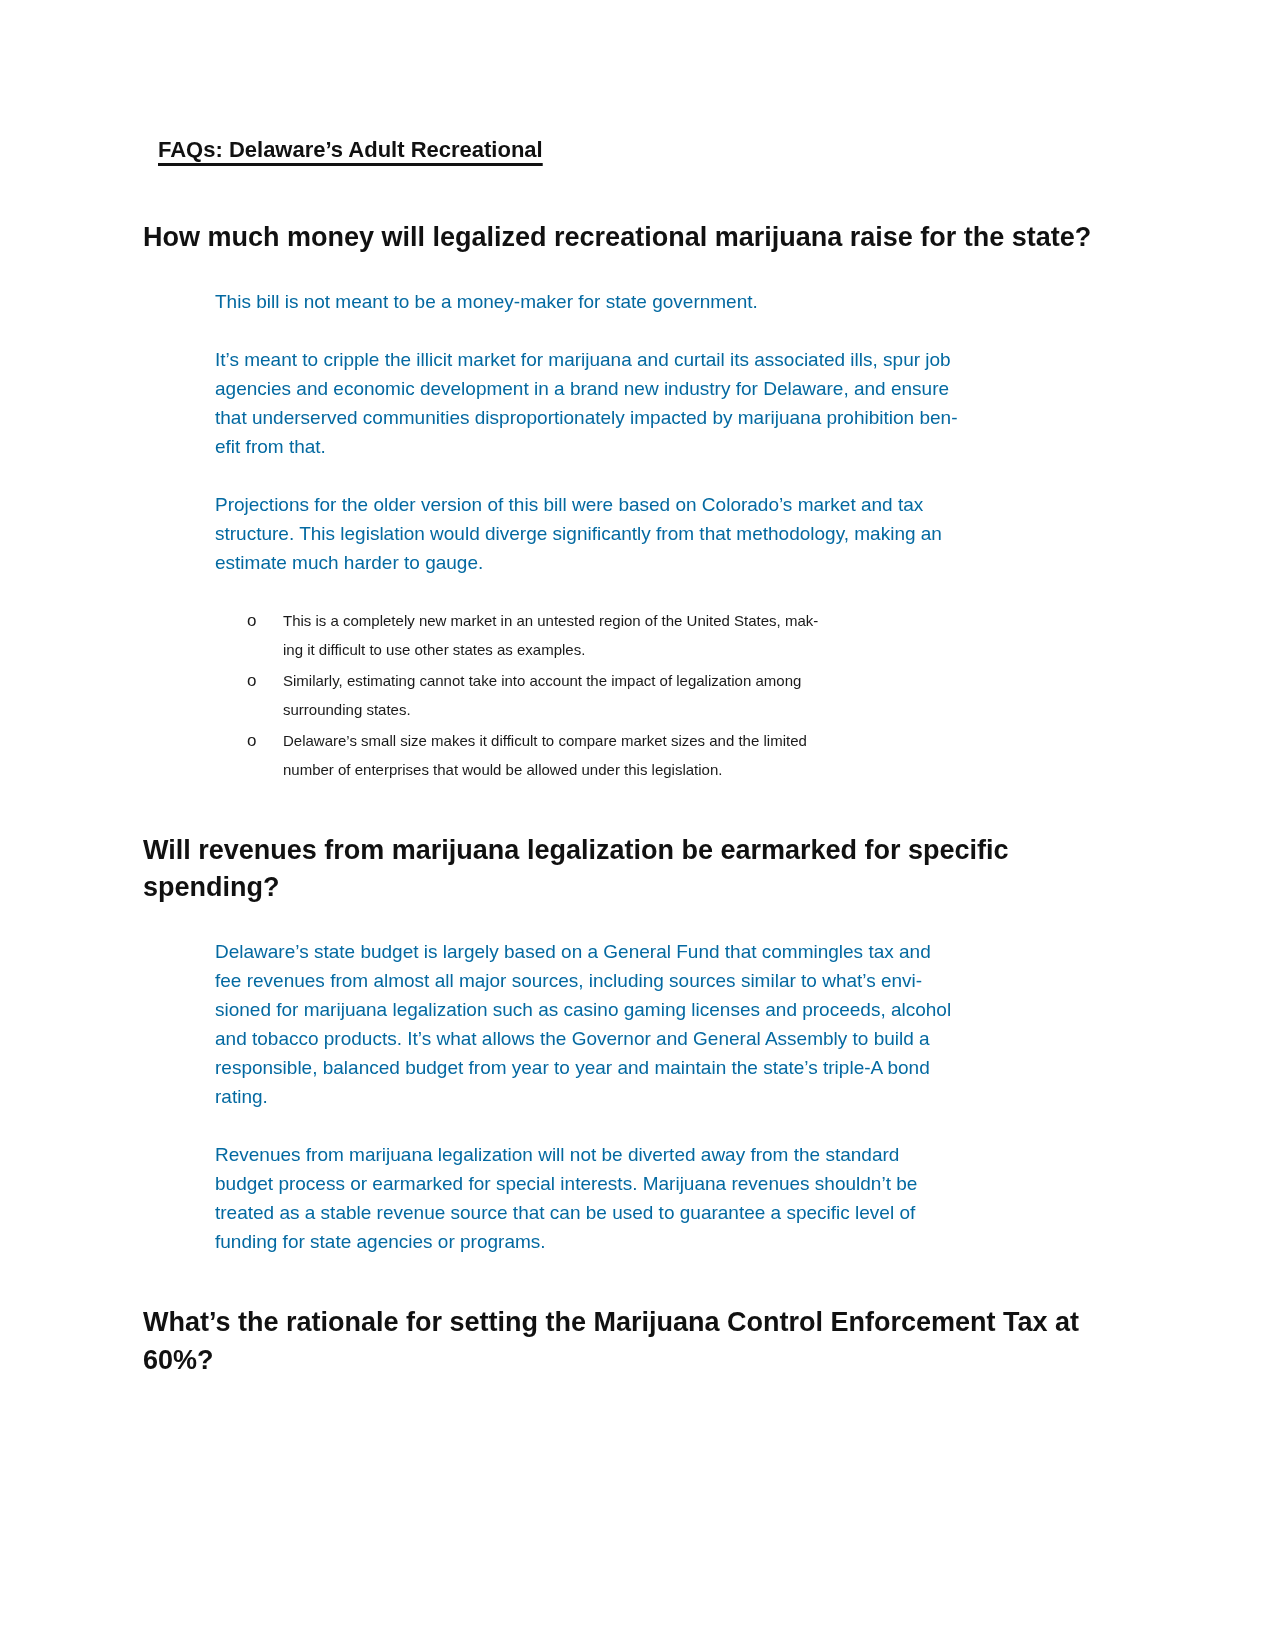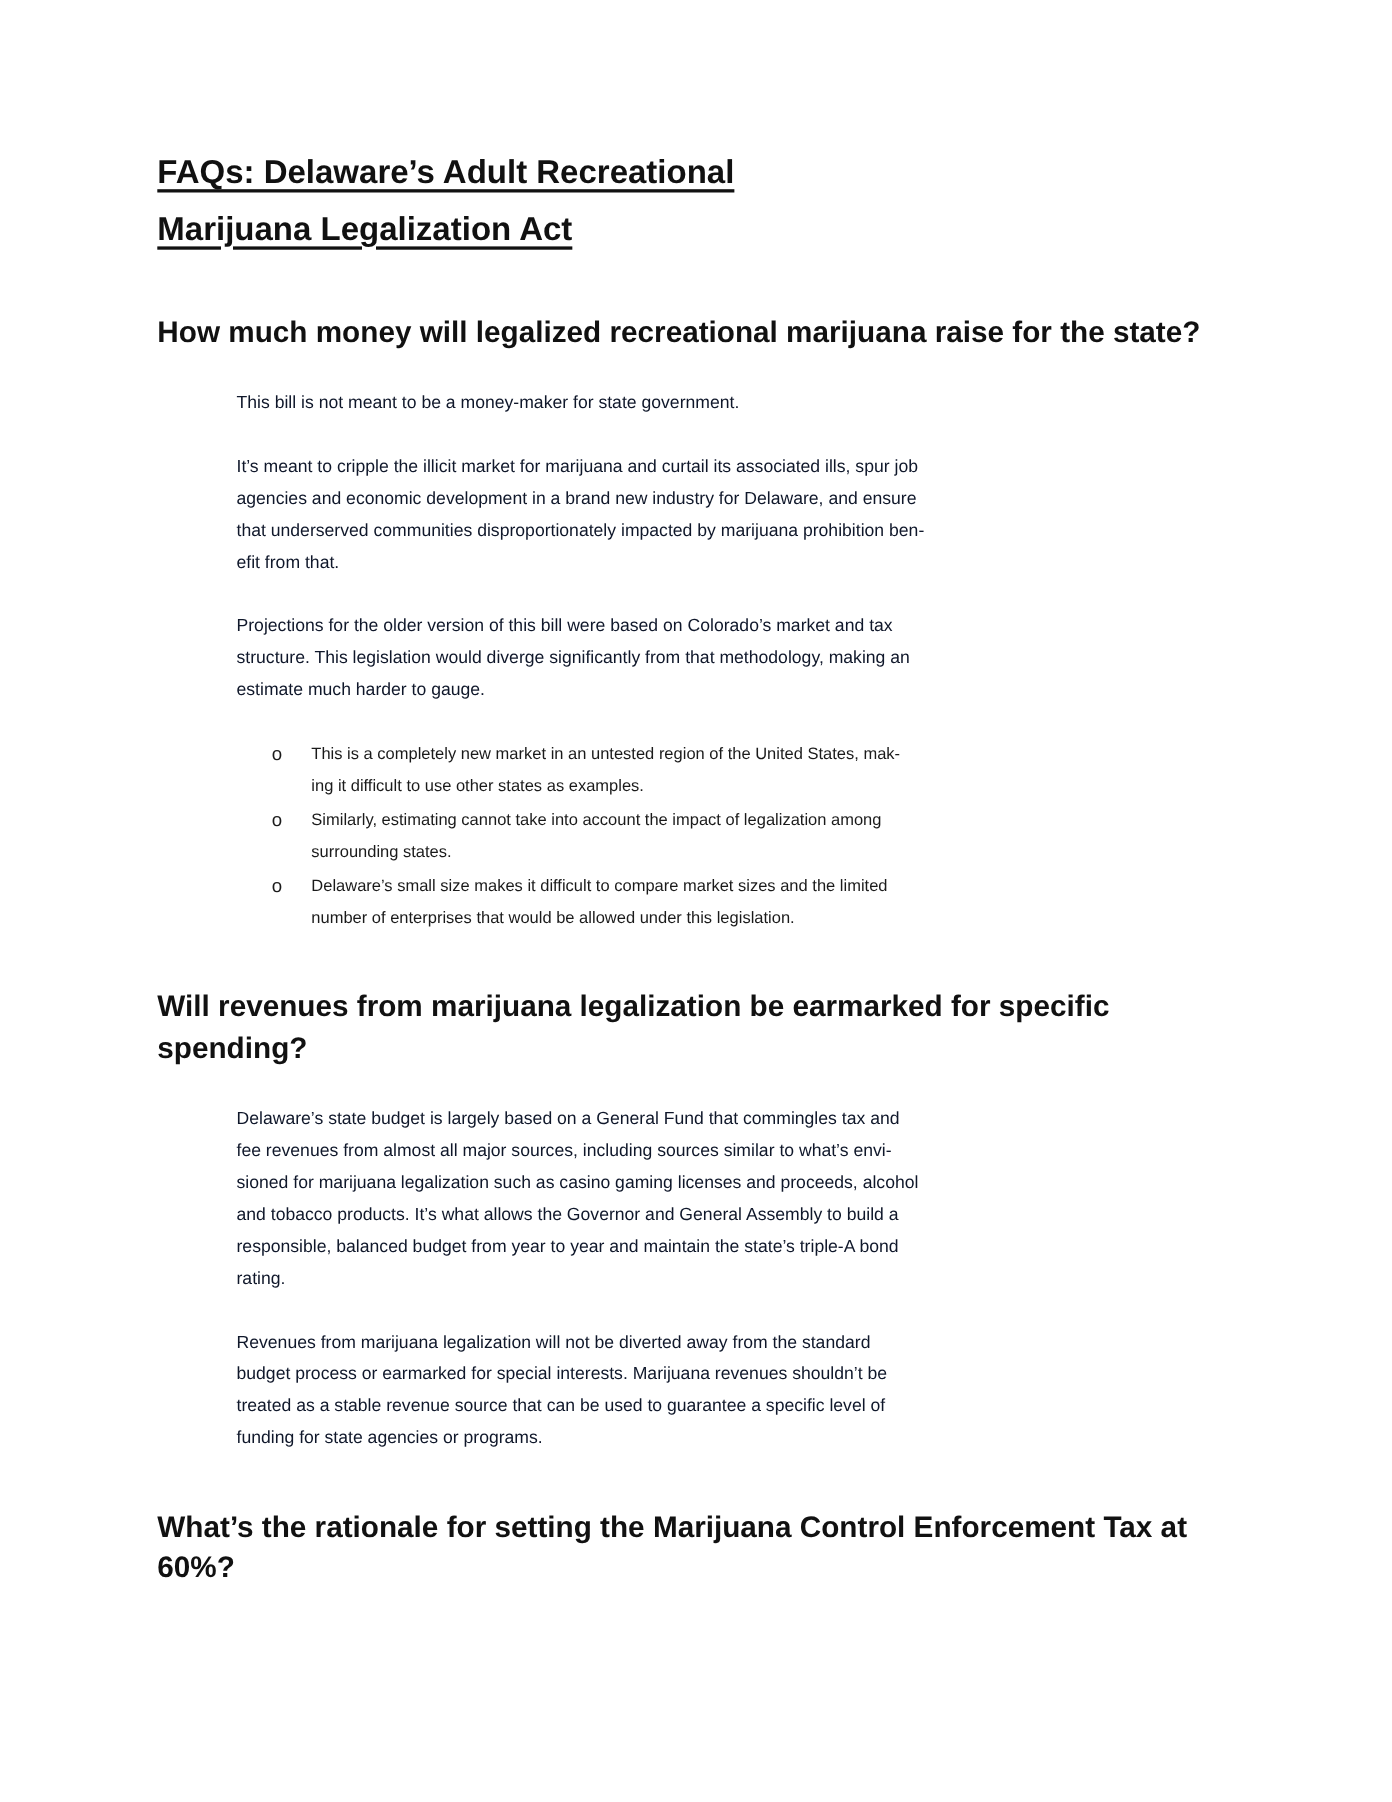--- a/index.html
+++ b/index.html
@@ -16,47 +16,47 @@
     overflow: hidden;
   }
   .page {
     box-sizing: border-box;
     width: 1265px;
     height: 1638px;
     padding: 131px 150px 0 143px;
     background: #ffffff;
   }
   .doc-title {
-    font-size: 30px;
+    font-size: 22px;
     font-weight: bold;
     line-height: 1.72;
-    margin: 0 0 50px 0;
+    margin: 0 0 50px 15px;
     color: #111111;
   }
   .title-line {
     text-decoration: underline;
     text-decoration-thickness: 3px;
     text-underline-offset: 6px;
   }
   .q-heading {
     font-size: 27px;
     font-weight: bold;
     line-height: 1.4;
     margin: 48px 0 30px 0;
     color: #111111;
   }
   .q-heading:first-of-type {
     margin-top: 0;
   }
   .para {
-    font-size: 16px;
+    font-size: 19px;
     line-height: 29px;
     margin: 0 0 29px 72px;
     white-space: pre-line;
-    color: #0f172a;
+    color: #0369a1;
   }
   .bullet-list {
     margin: 0 0 20px 104px;
   }
   .bullet-item {
     display: flex;
     align-items: flex-start;
     margin: 0 0 2px 0;
   }
   .bullet-marker {
@@ -73,21 +73,20 @@
     color: #1a1a1a;
   }
 </style>
 </head>
 <body>
 
 <div class="page">
 
   <h1 class="doc-title">
     <span class="title-line">FAQs: Delaware’s Adult Recreational</span><br>
-    <span class="title-line">Marijuana Legalization Act</span>
   </h1>
 
   <div class="q-heading">How much money will legalized recreational marijuana raise for the state?</div>
 
   <div class="para">This bill is not meant to be a money-maker for state government.</div>
   <div class="para">It’s meant to cripple the illicit market for marijuana and curtail its associated ills, spur job
 agencies and economic development in a brand new industry for Delaware, and ensure
 that underserved communities disproportionately impacted by marijuana prohibition ben-
 efit from that.</div>
   <div class="para">Projections for the older version of this bill were based on Colorado’s market and tax

